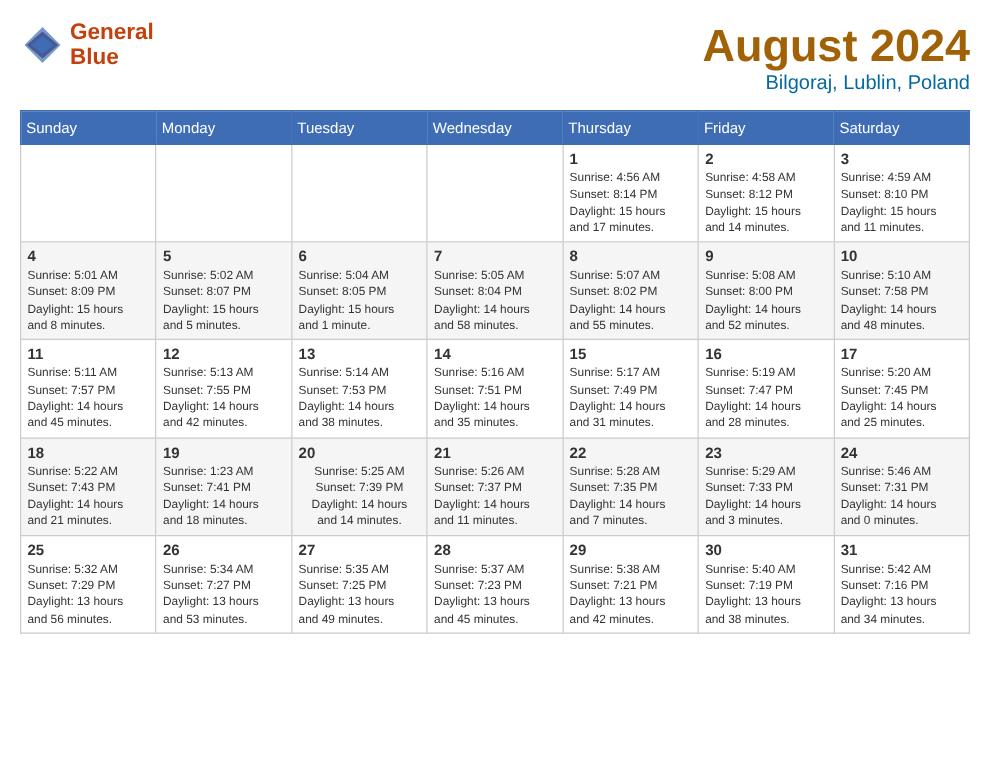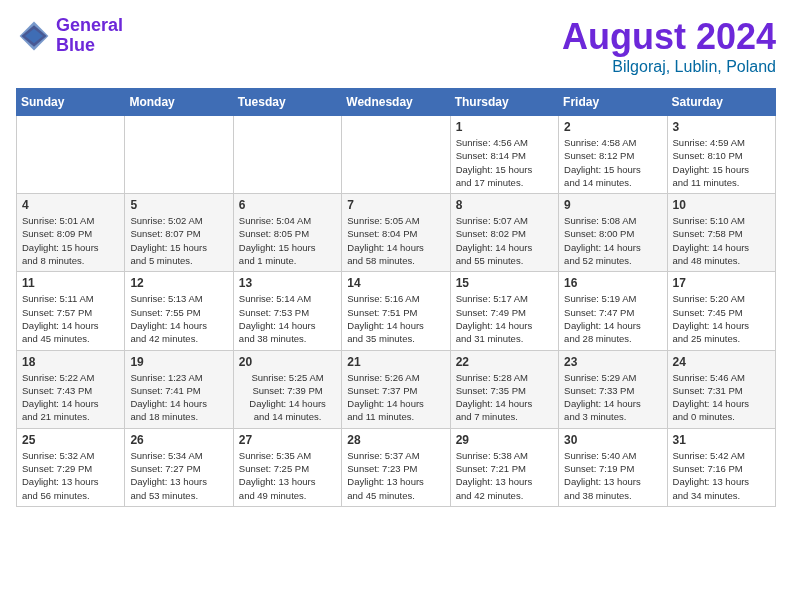--- a/index.html
+++ b/index.html
@@ -17,48 +17,48 @@
       margin-bottom: 12px;
     }
     .logo {
       display: flex;
       align-items: center;
       gap: 4px;
     }
     .logo-text {
       font-size: 18px;
       font-weight: bold;
-      color: #6d28d9;
+      color: #c2410c;
       line-height: 1.1;
     }
     .logo-icon {
       width: 36px;
       height: 36px;
     }
     .title-block {
       text-align: right;
     }
     .month-title {
       font-size: 36px;
       font-weight: bold;
-      color: #6d28d9;
+      color: #a16207;
     }
     .location-title {
       font-size: 16px;
       color: #0369a1;
     }
     table {
       width: 100%;
       border-collapse: collapse;
     }
     th {
       background-color: #3f6db5;
       color: #fff;
       font-size: 12px;
-      font-weight: bold;
+      font-weight: normal;
       padding: 6px 4px;
       text-align: left;
       border: 1px solid #3f6db5;
     }
     td {
       border: 1px solid #ccc;
       vertical-align: top;
       padding: 4px 5px;
       font-size: 10px;
       color: #333;

